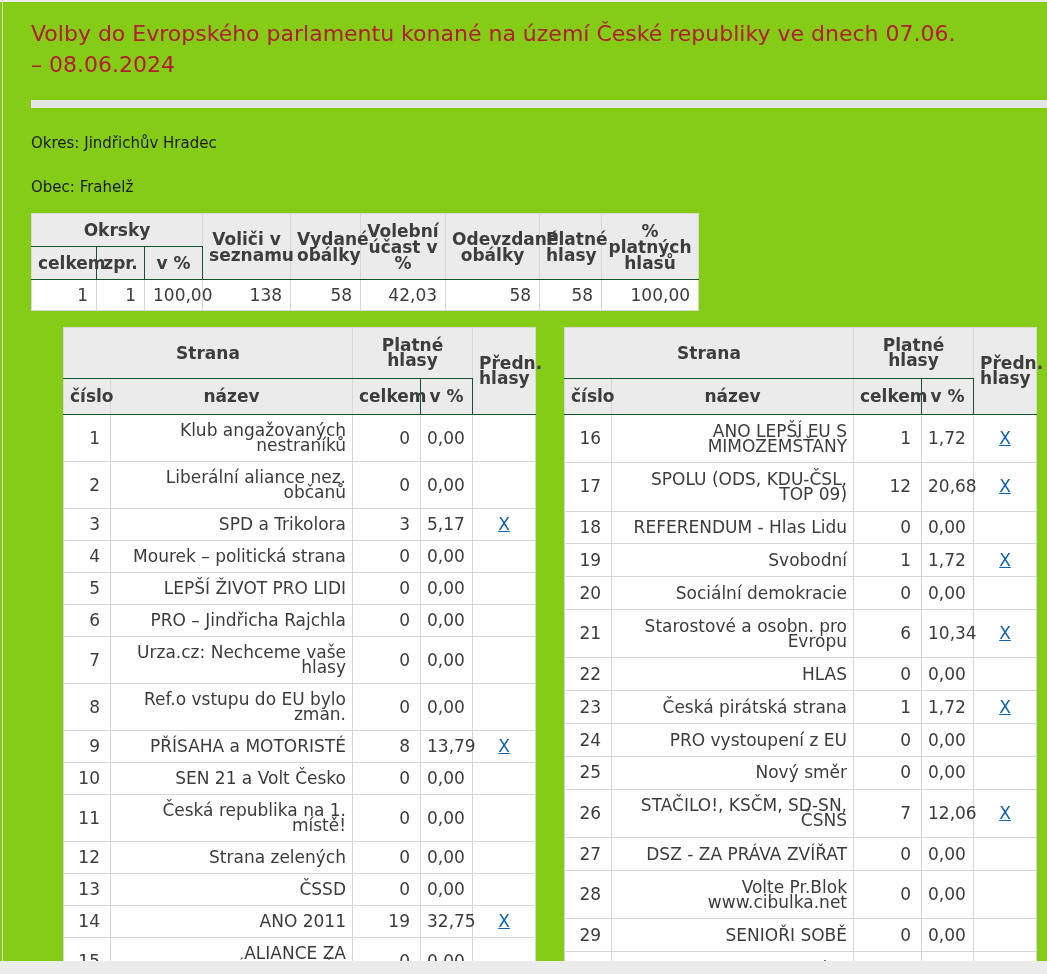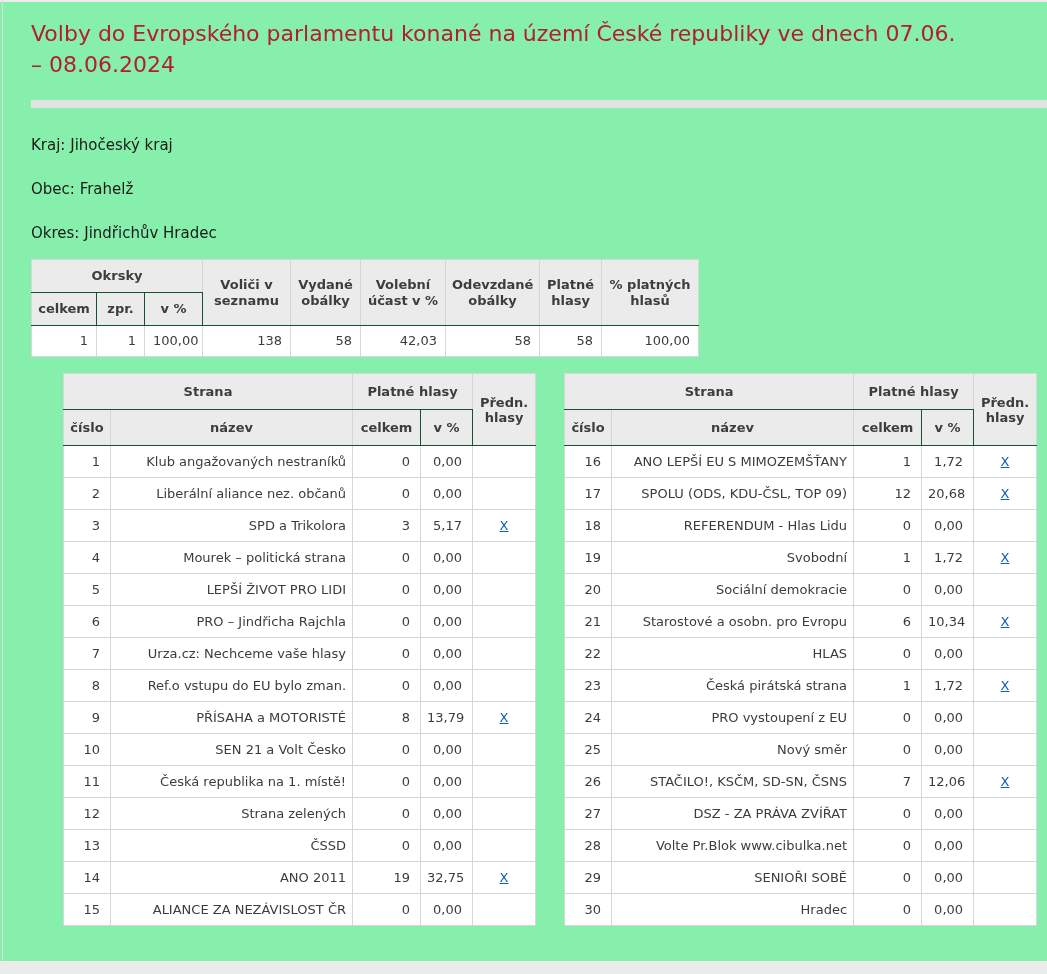--- a/index.html
+++ b/index.html
@@ -1,30 +1,30 @@
 <!DOCTYPE html>
 <html><head>
 <meta charset="utf-8">
 <style>
   html,body{margin:0;padding:0;background:#fff;}
   .page{
-    position:relative;width:1047px;height:974px;overflow:hidden;background:#86efac;
+    position:relative;width:1047px;height:974px;overflow:hidden;background:#84cc16;
     font-family:"DejaVu Sans","Liberation Sans",sans-serif;color:#1a1a1a;
   }
   .edge-top{position:absolute;top:0;left:0;right:0;height:2px;background:#ededed;}
   .edge-left{position:absolute;top:0;left:2px;width:1px;bottom:0;background:#dcdcdc;}
   .edge-bottom{position:absolute;bottom:0;left:0;right:0;height:13px;background:#ececec;}
   .content{padding:18px 0 0 31px;}
   h1{width:930px;margin:0;font-size:22px;line-height:31px;font-weight:400;color:#b31d30;}
   .divider{margin-top:20px;height:8px;background:#e3e3e3;}
   h2{margin:18px 0 0 0;font-size:19px;line-height:22px;font-weight:400;color:#1a1a1a;}
   .loc{margin:26px 0 0 0;font-size:15px;line-height:18px;color:#1a1a1a;}
   .loc.first{margin-top:28px;}
 
-  table{border-collapse:collapse;table-layout:fixed;font-size:13px;color:#3c3c3c;}
+  table{border-collapse:collapse;table-layout:fixed;font-size:17px;color:#3c3c3c;}
   th{background:#ebebeb;border:1px solid #14532d;font-weight:bold;color:#3d3d3d;text-align:center;}
   thead tr:first-child th{border-top:1px solid #d6d6d6;}
   tr th:first-child, .rowspan-first{border-left:1px solid #d6d6d6;}
   tr th:last-child{border-right:1px solid #d6d6d6;}
   th.gr{border-right:1px solid #d6d6d6;}
   td{border:1px solid #d6d6d6;background:#fff;}
 
   .summary{width:667px;margin-top:17px;}
   .summary th{padding:8px 6px;line-height:16px;}
   .summary td{padding:7px 8px;line-height:16px;text-align:right;}
@@ -42,23 +42,22 @@
 <body>
 
 <div class="page">
   <div class="edge-top"></div>
   <div class="edge-left"></div>
 
   <div class="content">
     <h1>Volby do Evropského parlamentu konané na území České republiky ve dnech 07.06. – 08.06.2024</h1>
     <div class="divider"></div>
 
-    <p class="loc first"><span>Kraj:</span> <span>Jihočeský kraj</span></p>
+    <p class="loc"><span>Okres:</span> <span>Jindřichův Hradec</span></p>
     <p class="loc"><span>Obec:</span> <span>Frahelž</span></p>
-    <p class="loc"><span>Okres:</span> <span>Jindřichův Hradec</span></p>
 
     <table class="summary">
       <colgroup>
         <col style="width:65px">
           <col style="width:48px">
           <col style="width:58px">
         <col style="width:88px">
           <col style="width:70px">
           <col style="width:85px">
         <col style="width:94px">

